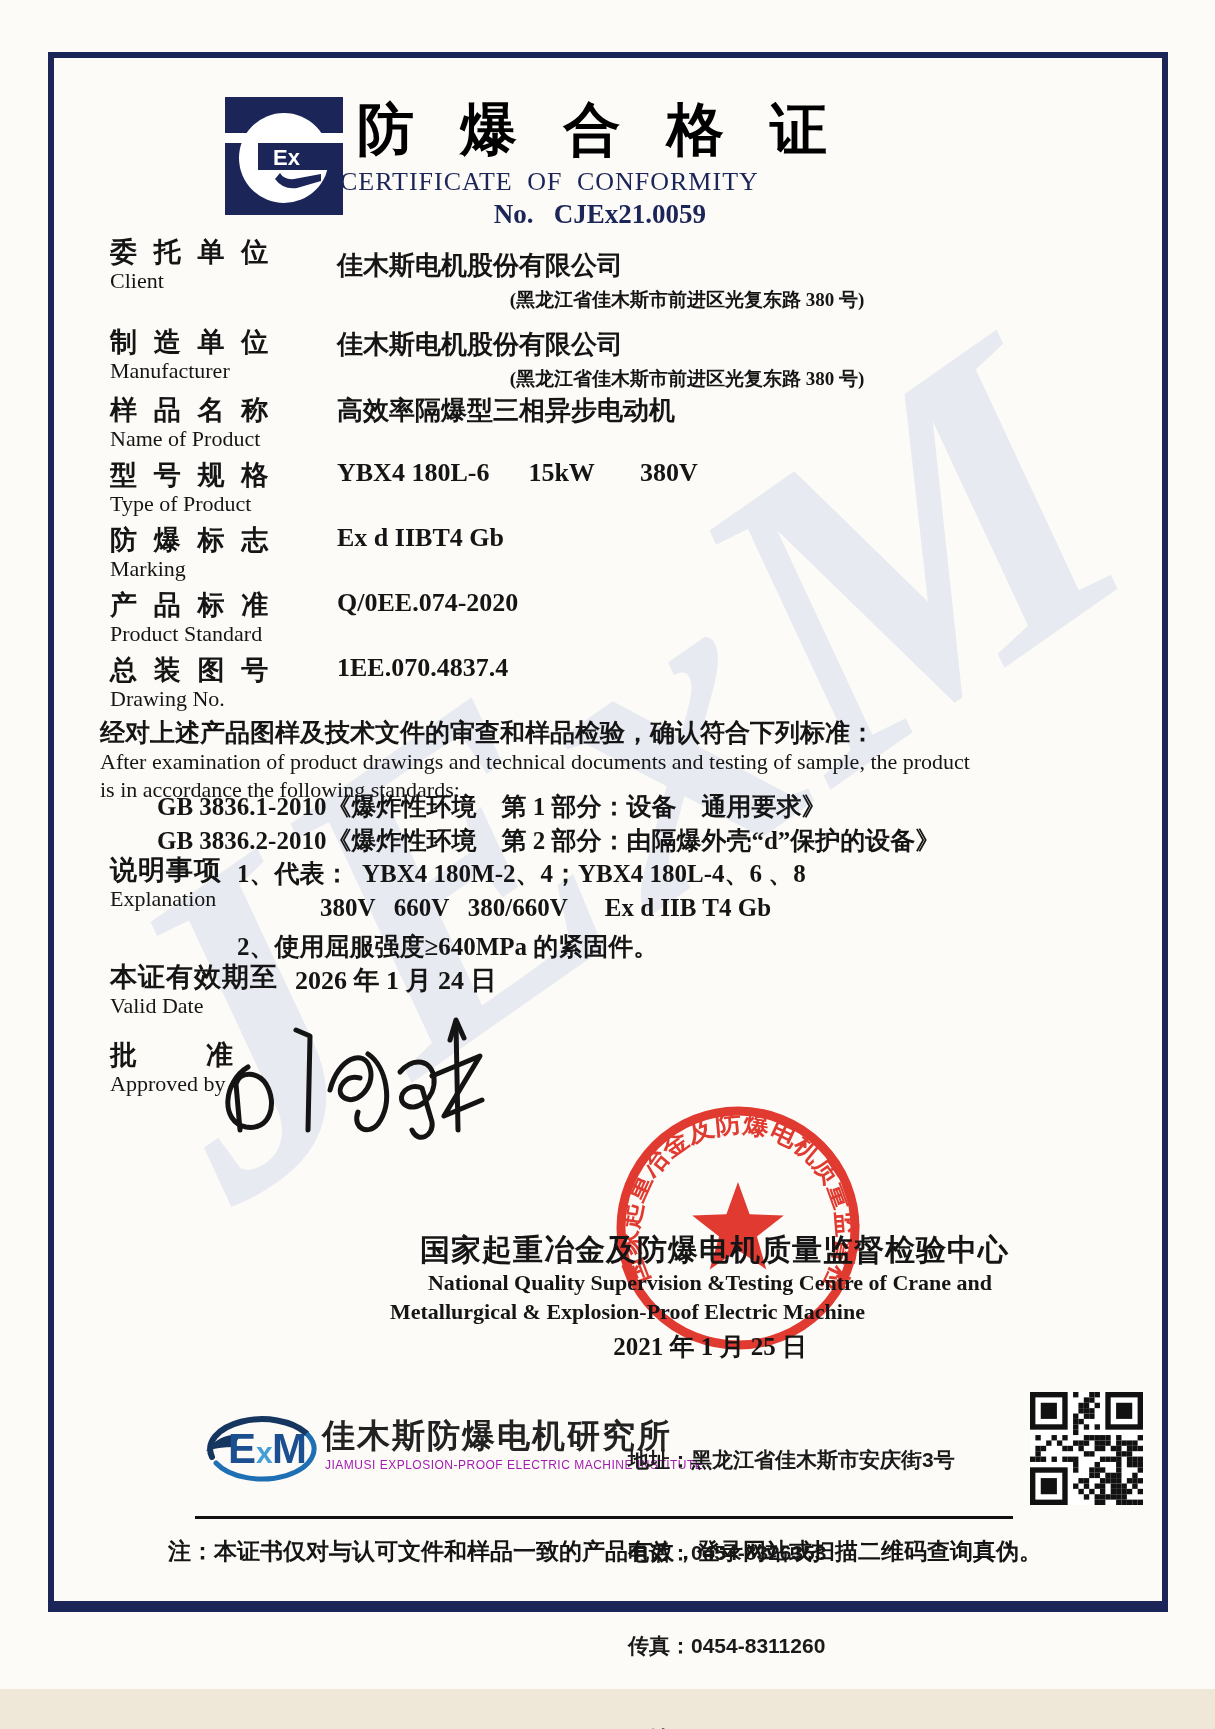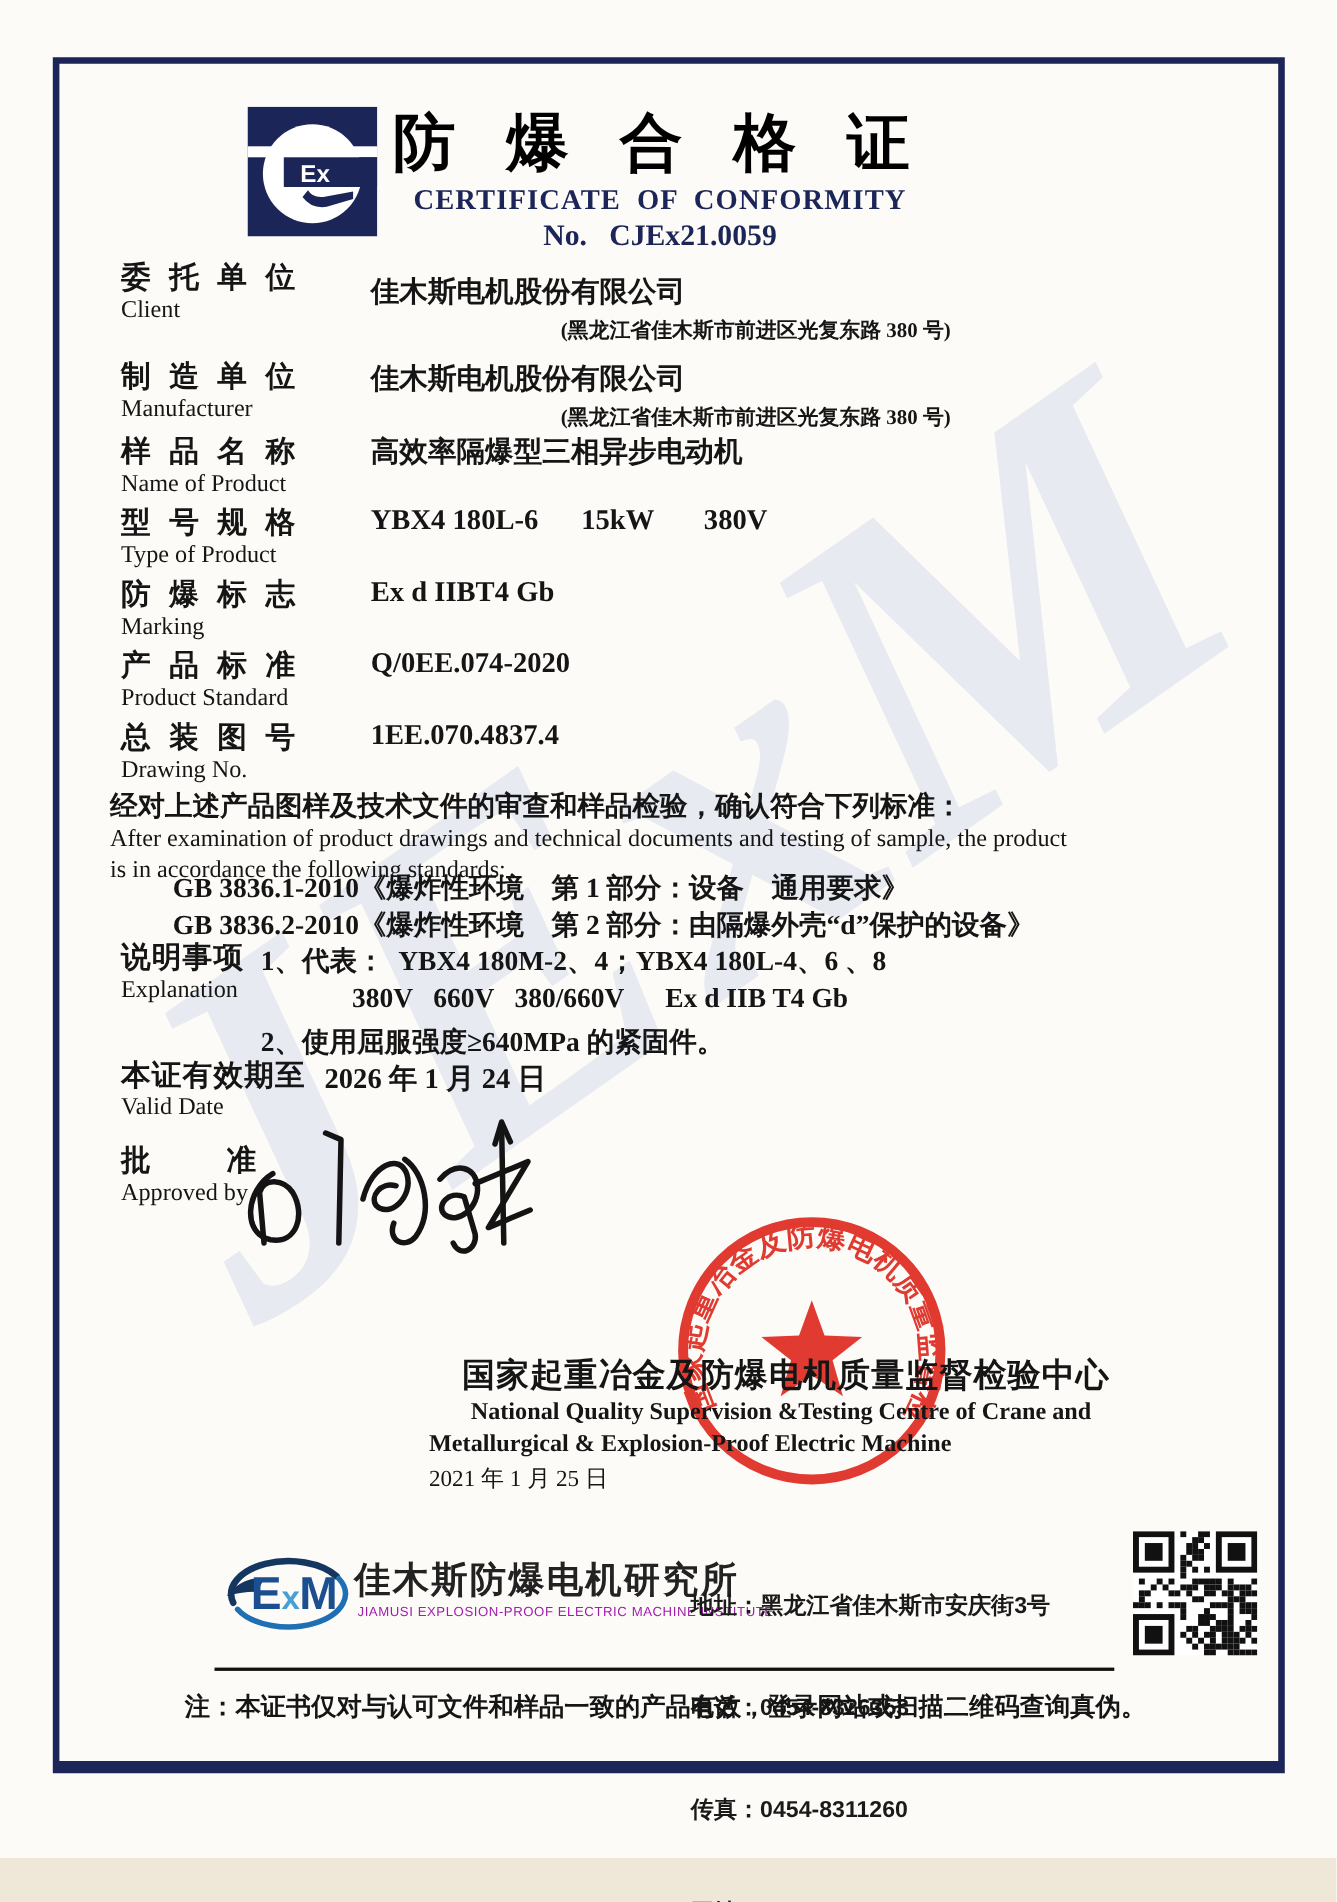--- a/index.html
+++ b/index.html
@@ -27,22 +27,22 @@
     z-index:1;white-space:nowrap;letter-spacing:6px;
     font-family:"Liberation Serif","DejaVu Serif",serif;
   }
   
   .exmark{left:225px;top:97px;z-index:3;}
   .title-cn{
     left:340px;top:92px;width:520px;text-align:center;z-index:3;
     font-size:57px;font-weight:bold;color:#000000;letter-spacing:16px;white-space:nowrap;
   }
   .title-en{
-    left:340px;top:167px;width:520px;text-align:center;z-index:3;
-    font-size:26px;font-weight:bold;color:#1b2558;letter-spacing:1px;word-spacing:7px;white-space:nowrap;
+    left:340px;top:167px;width:520px;text-align:left;z-index:3;
+    font-size:26px;font-weight:normal;color:#1b2558;letter-spacing:1px;word-spacing:7px;white-space:nowrap;
   }
   .cert-no{
     left:340px;top:199px;width:520px;text-align:center;z-index:3;
     font-size:27px;font-weight:bold;color:#1b2558;white-space:pre;
   }
   
   .lab-cn{font-size:27px;font-weight:bold;letter-spacing:5px;white-space:pre;line-height:1.15;}
   .lab-en{font-size:22px;line-height:1.2;}
   .field-label{left:110px;width:230px;z-index:3;}
   .field-value{left:337px;width:700px;z-index:3;font-size:26px;font-weight:bold;white-space:pre;}
@@ -54,21 +54,21 @@
   
   .exp-line{z-index:3;font-size:25px;font-weight:bold;white-space:pre;}
   
   .sig{left:218px;top:1012px;z-index:3;}
   
   .stamp{left:614px;top:1104px;z-index:5;opacity:.9;mix-blend-mode:multiply;}
   
   .centre-name{left:420px;top:1230px;width:560px;font-size:30px;font-weight:bold;letter-spacing:1px;z-index:6;white-space:nowrap;}
   .centre-en{left:390px;top:1270px;width:640px;text-align:center;font-size:22px;font-weight:bold;z-index:6;white-space:nowrap;}
   .centre-en2{left:390px;top:1299px;width:640px;text-align:left;font-size:22px;font-weight:bold;z-index:6;white-space:nowrap;}
-  .centre-date{left:390px;top:1330px;width:640px;text-align:left;font-size:21px;font-weight:normal;z-index:6;white-space:pre;}
+  .centre-date{left:390px;top:1330px;width:640px;text-align:center;font-size:25px;font-weight:bold;z-index:6;white-space:pre;}
   
   .inst-logo{left:198px;top:1405px;z-index:3;}
   .inst-cn{left:322px;top:1414px;font-size:33px;font-weight:bold;letter-spacing:2px;color:#222;z-index:3;
     font-family:"Liberation Sans","DejaVu Sans",sans-serif;white-space:nowrap;}
   .inst-en{left:325px;top:1458px;font-size:12px;color:#a21caf;letter-spacing:.5px;z-index:3;
     font-family:"Liberation Sans","DejaVu Sans",sans-serif;white-space:nowrap;}
   .contact{left:628px;top:1382px;z-index:3;font-family:"Liberation Sans","DejaVu Sans",sans-serif;
     font-size:21px;font-weight:bold;color:#1a1a1a;line-height:31px;white-space:pre;}
   .qr{left:1030px;top:1392px;z-index:3;}
   .footer-divider{left:195px;top:1516px;width:818px;height:3px;background:#111;z-index:3;}

